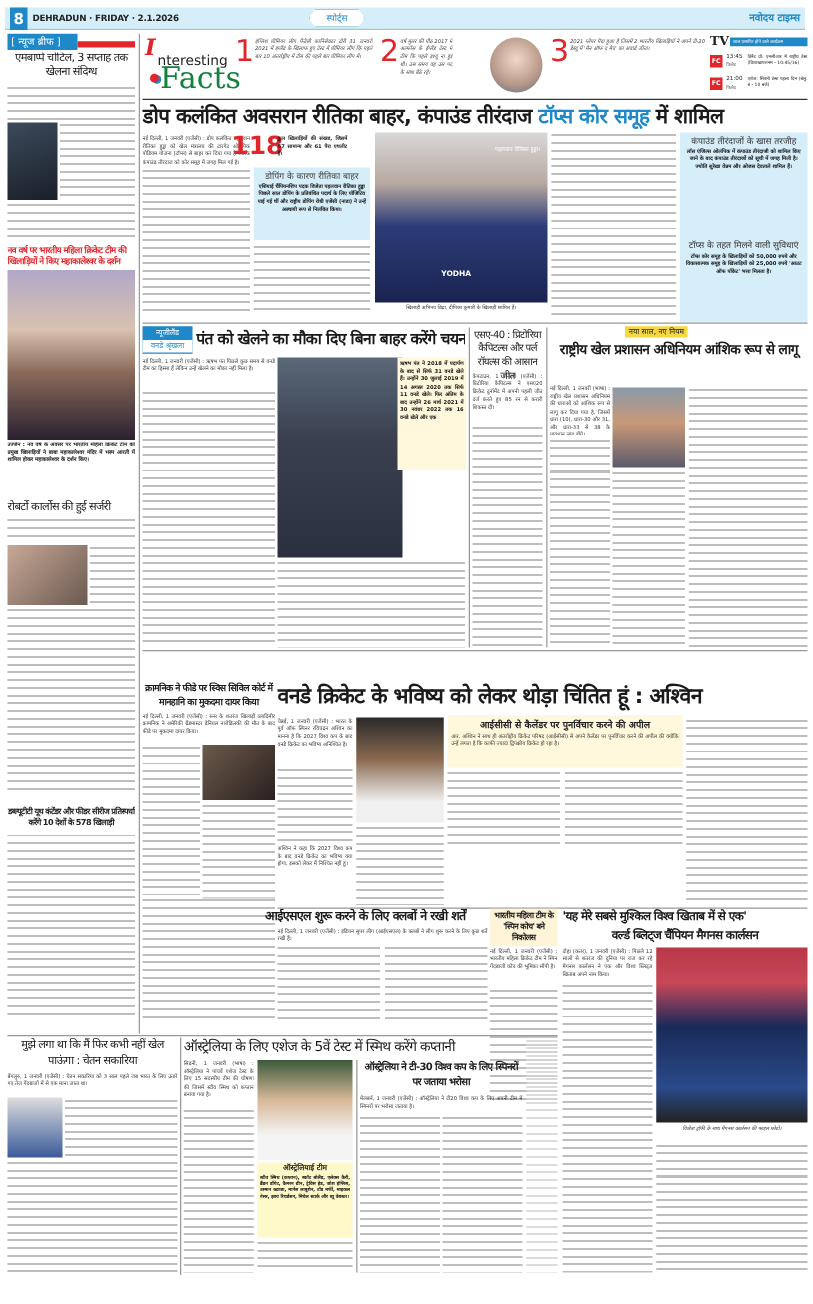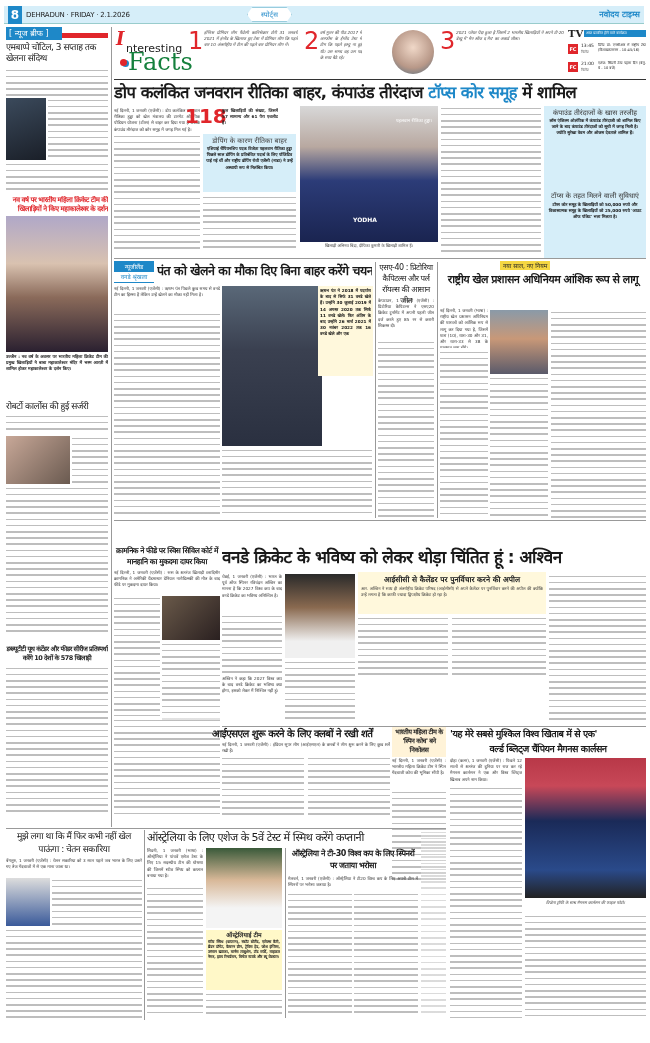--- a/index.html
+++ b/index.html
@@ -14,39 +14,39 @@
 .img{background:linear-gradient(135deg,#6a7a8a,#2a3440);}
 .vline{position:absolute;width:1px;background:#999}
 .hline{position:absolute;height:1px;background:#999}
 .cap{font-size:4px;line-height:5.5px;color:#333;text-align:center}
 </style>
 </head>
 <body>
 
 <div class="abs" style="left:4px;top:6px;width:640px;height:18px;background:#d6eef9;border-bottom:1px solid #9cc">
   <div class="abs" style="left:4px;top:0;width:14px;height:18px;background:#1e88c8;color:#fff;font-size:12px;line-height:18px;text-align:center;font-weight:bold">8</div>
-  <div class="abs" style="left:22px;top:0;font-size:7px;line-height:18px;color:#222;font-weight:normal;letter-spacing:-.2px">DEHRADUN · FRIDAY · 2.1.2026</div>
+  <div class="abs" style="left:22px;top:0;font-size:7px;line-height:18px;color:#222;font-weight:bold;letter-spacing:-.2px">DEHRADUN · FRIDAY · 2.1.2026</div>
   <div class="abs" style="left:243px;top:1px;width:45px;height:15px;background:#fff;border:1px solid #9cd;clip-path:polygon(12% 0,88% 0,100% 50%,88% 100%,12% 100%,0 50%)">
     <div style="font-size:7px;line-height:14px;text-align:center;color:#1e88c8">स्पोर्ट्स</div>
   </div>
   <div class="abs" style="right:4px;top:0;font-size:8px;line-height:18px;color:#1e88c8;font-weight:bold">नवोदय टाइम्स</div>
 </div>
 
 <div class="abs" style="left:6px;top:27px;width:56px;height:13px;background:#1e88c8;color:#fff;font-size:8px;line-height:13px;padding-left:3px;white-space:nowrap">
   <span>[ न्यूज ब्रीफ ]</span>
 </div>
 <div class="abs" style="left:62px;top:33px;width:46px;height:5px;background:#e0262b"></div>
 
-<div class="abs hl" style="left:6px;top:42px;width:102px;font-size:9px;line-height:11px;white-space:normal;text-align:left;font-weight:normal">एमबाप्पे चोटिल, 3 सप्ताह तक खेलना संदिग्ध</div>
+<div class="abs hl" style="left:6px;top:42px;width:102px;font-size:9px;line-height:11px;white-space:normal;text-align:center;font-weight:normal">एमबाप्पे चोटिल, 3 सप्ताह तक खेलना संदिग्ध</div>
 <div class="abs txt lines" style="left:6px;top:68px;width:102px;height:28px"></div>
 <div class="abs img" style="left:6px;top:98px;width:40px;height:62px;background:linear-gradient(160deg,#3b4a5c,#1a1f28)"></div>
 <div class="abs txt lines" style="left:48px;top:98px;width:60px;height:62px"></div>
 <div class="abs txt lines" style="left:6px;top:162px;width:102px;height:30px"></div>
 
-<div class="abs hl red" style="left:6px;top:196px;width:102px;font-size:7px;line-height:9px;white-space:normal;text-align:right">नव वर्ष पर भारतीय महिला क्रिकेट टीम की खिलाड़ियों ने किए महाकालेश्वर के दर्शन</div>
+<div class="abs hl red" style="left:6px;top:196px;width:102px;font-size:7px;line-height:9px;white-space:normal;text-align:left">नव वर्ष पर भारतीय महिला क्रिकेट टीम की खिलाड़ियों ने किए महाकालेश्वर के दर्शन</div>
 <div class="abs" style="left:6px;top:216px;width:102px;height:136px;background:linear-gradient(180deg,#b0a8c8 0%,#d9c2b0 35%,#8a6a5a 60%,#2a2030 100%)"></div>
 <div class="abs txt" style="left:6px;top:354px;width:102px;height:42px;font-size:4.3px;line-height:6px;color:#222;font-weight:bold">उज्जैन : नव वर्ष के अवसर पर भारतीय महिला क्रिकेट टीम की प्रमुख खिलाड़ियों ने बाबा महाकालेश्वर मंदिर में भस्म आरती में शामिल होकर महाकालेश्वर के दर्शन किए।</div>
 
 <div class="abs hl" style="left:6px;top:400px;width:102px;font-size:9px;line-height:12px;font-weight:normal">रोबर्टो कार्लोस की हुई सर्जरी</div>
 <div class="abs txt lines" style="left:6px;top:414px;width:102px;height:20px"></div>
 <div class="abs" style="left:6px;top:436px;width:64px;height:48px;background:linear-gradient(135deg,#c8a898,#6a5a50)"></div>
 <div class="abs txt lines" style="left:72px;top:436px;width:36px;height:48px"></div>
 <div class="abs txt lines" style="left:6px;top:486px;width:102px;height:150px"></div>
 
 <div class="abs hl red" style="left:6px;top:645px;width:102px;font-size:6.5px;line-height:9px;white-space:normal;text-align:center;color:#222">डब्ल्यूटीटी यूथ कंटेंडर और फीडर सीरीज प्रतिस्पर्धा करेंगे 10 देशों के 578 खिलाड़ी</div>
@@ -88,21 +88,21 @@
     <span class="abs" style="left:0;top:2px;width:10px;height:10px;background:#e0262b;color:#fff;font-size:5px;line-height:10px;text-align:center;font-weight:bold">FC</span>
     <span class="abs" style="left:13px;top:1px;font-size:4.5px">21:00</span>
     <span class="abs" style="left:13px;top:7px;font-size:3.5px;color:#555">फिलैट</span>
     <span class="abs txt" style="left:30px;top:1px;width:48px;height:13px;font-size:3.6px;line-height:5px;color:#222">एशेज: सिडनी टेस्ट पहला दिन (बेलु. बं - 10 बजे)</span>
   </div>
 </div>
 
 <div class="hline" style="left:114px;top:79px;width:532px;background:#333"></div>
 
 <div class="abs hl" style="left:114px;top:82px;width:532px;font-size:16.5px;line-height:22px;font-weight:bold">
-  <span>डोप कलंकित जनवरान रीतिका बाहर, कंपाउंड तीरंदाज </span><span class="blue">टॉप्स कोर समूह</span><span> में शामिल</span>
+  <span>डोप कलंकित अवसरान रीतिका बाहर, कंपाउंड तीरंदाज </span><span class="blue">टॉप्स कोर समूह</span><span> में शामिल</span>
 </div>
 
 <div class="abs txt" style="left:114px;top:108px;width:86px;height:24px;color:#333">नई दिल्ली, 1 जनवरी (एजेंसी) : डोप कलंकित पहलवान रीतिका हुड्डा को खेल मंत्रालय की टारगेट ओलंपिक पोडियम योजना (टॉप्स) से बाहर कर दिया गया है जबकि कंपाउंड तीरंदाज को कोर समूह में जगह मिल गई है।</div>
 <div class="abs txt lines" style="left:114px;top:134px;width:86px;height:118px"></div>
 
 <div class="abs" style="left:185px;top:106px;width:93px;height:26px">
   <span class="abs red" style="left:0;top:-2px;font-size:20px;font-weight:bold;line-height:24px">118</span>
   <span class="abs txt" style="left:37px;top:2px;width:56px;height:22px;color:#222;font-weight:bold">कुल खिलाड़ियों की संख्या, जिसमें 57 सामान्य और 61 पैरा एथलीट हैं।</span>
 </div>
 <div class="abs" style="left:203px;top:134px;width:93px;height:58px;background:#d6eef9;padding:2px">

